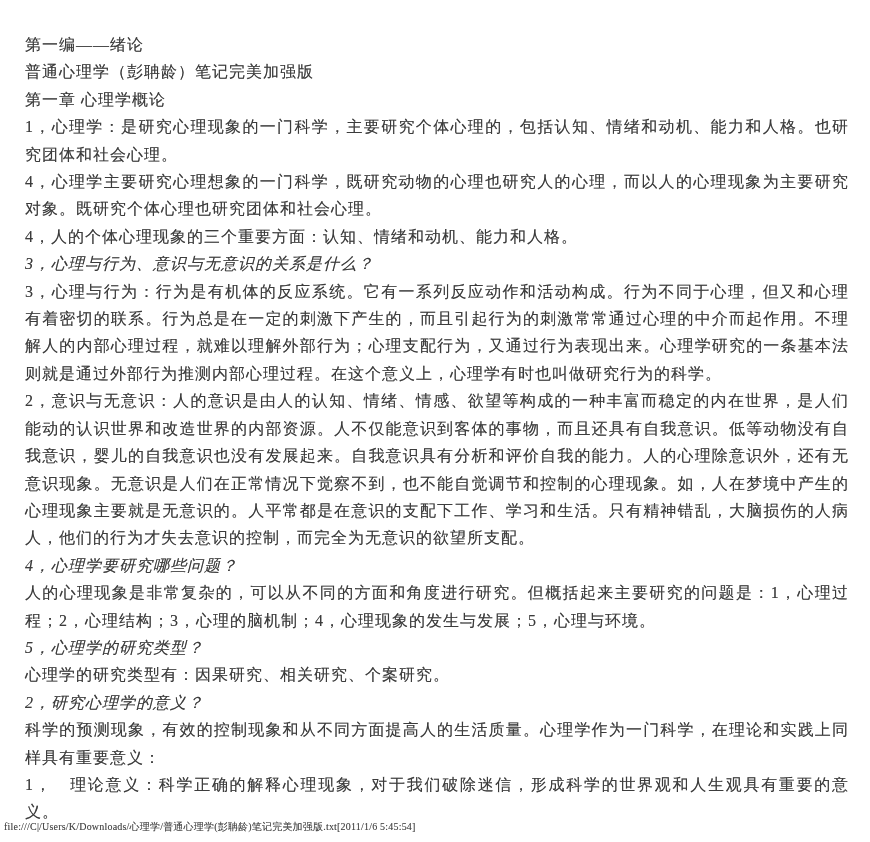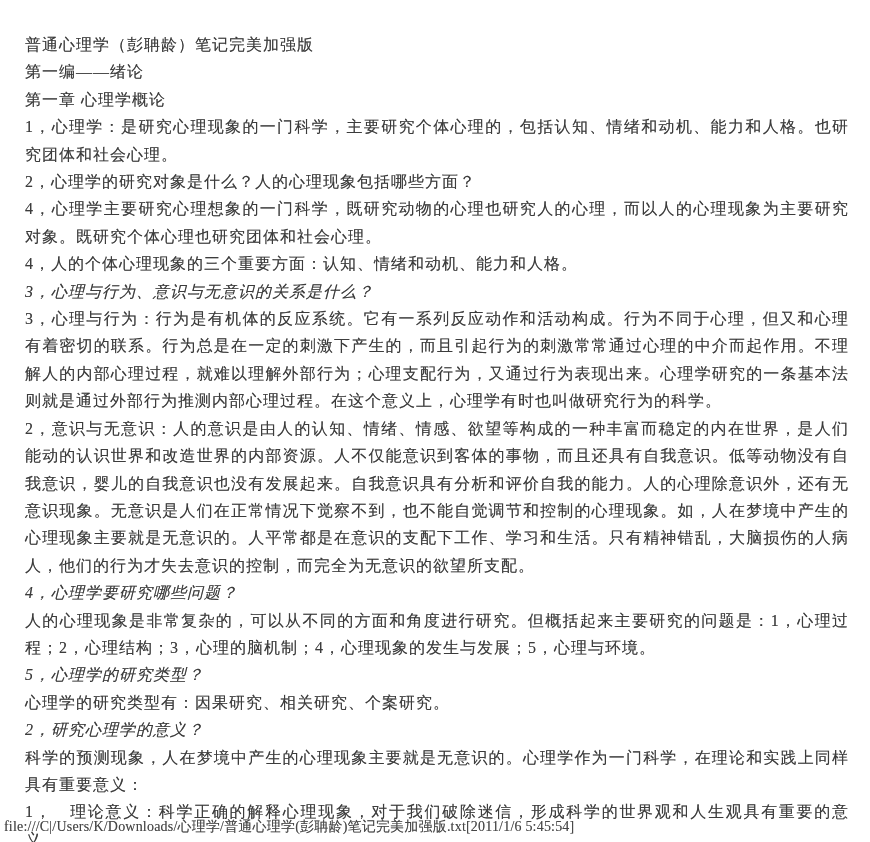--- a/index.html
+++ b/index.html
@@ -33,44 +33,43 @@
     margin: 0;
     word-break: break-all;
   }
   .italic { font-style: italic; }
   .footer {
     position: absolute;
     left: 4px;
     top: 820px;
     width: 860px;
     color: #474747;
-    font-size: 14px;
+    font-size: 10px;
     letter-spacing: 0.2px;
     line-height: 14px;
     text-shadow: 0 0 0.5px rgba(80,80,80,0.5);
     white-space: nowrap;
   }
 </style>
 </head>
 <body>
 
 <div class="page">
   <div class="content">
+    <p>第一编——绪论</p>
     <p>普通心理学（彭聃龄）笔记完美加强版</p>
-    <p>第一编——绪论</p>
     <p>第一章 心理学概论</p>
     <p>1，心理学：是研究心理现象的一门科学，主要研究个体心理的，包括认知、情绪和动机、能力和人格。也研究团体和社会心理。</p>
-    <p>2，心理学的研究对象是什么？人的心理现象包括哪些方面？</p>
     <p>4，心理学主要研究心理想象的一门科学，既研究动物的心理也研究人的心理，而以人的心理现象为主要研究对象。既研究个体心理也研究团体和社会心理。</p>
     <p>4，人的个体心理现象的三个重要方面：认知、情绪和动机、能力和人格。</p>
     <p class="italic">3，心理与行为、意识与无意识的关系是什么？</p>
     <p>3，心理与行为：行为是有机体的反应系统。它有一系列反应动作和活动构成。行为不同于心理，但又和心理有着密切的联系。行为总是在一定的刺激下产生的，而且引起行为的刺激常常通过心理的中介而起作用。不理解人的内部心理过程，就难以理解外部行为；心理支配行为，又通过行为表现出来。心理学研究的一条基本法则就是通过外部行为推测内部心理过程。在这个意义上，心理学有时也叫做研究行为的科学。</p>
     <p>2，意识与无意识：人的意识是由人的认知、情绪、情感、欲望等构成的一种丰富而稳定的内在世界，是人们能动的认识世界和改造世界的内部资源。人不仅能意识到客体的事物，而且还具有自我意识。低等动物没有自我意识，婴儿的自我意识也没有发展起来。自我意识具有分析和评价自我的能力。人的心理除意识外，还有无意识现象。无意识是人们在正常情况下觉察不到，也不能自觉调节和控制的心理现象。如，人在梦境中产生的心理现象主要就是无意识的。人平常都是在意识的支配下工作、学习和生活。只有精神错乱，大脑损伤的人病人，他们的行为才失去意识的控制，而完全为无意识的欲望所支配。</p>
     <p class="italic">4，心理学要研究哪些问题？</p>
     <p>人的心理现象是非常复杂的，可以从不同的方面和角度进行研究。但概括起来主要研究的问题是：1，心理过程；2，心理结构；3，心理的脑机制；4，心理现象的发生与发展；5，心理与环境。</p>
     <p class="italic">5，心理学的研究类型？</p>
     <p>心理学的研究类型有：因果研究、相关研究、个案研究。</p>
     <p class="italic">2，研究心理学的意义？</p>
-    <p>科学的预测现象，人在梦境中产生的心理现象主要就是无意识的。心理学作为一门科学，在理论和实践上同样具有重要意义：</p>
+    <p>科学的预测现象，有效的控制现象和从不同方面提高人的生活质量。心理学作为一门科学，在理论和实践上同样具有重要意义：</p>
     <p>1，　理论意义：科学正确的解释心理现象，对于我们破除迷信，形成科学的世界观和人生观具有重要的意义。</p>
   </div>
   <div class="footer">file:///C|/Users/K/Downloads/心理学/普通心理学(彭聃龄)笔记完美加强版.txt[2011/1/6 5:45:54]</div>
 </div>
 
 </body></html>

